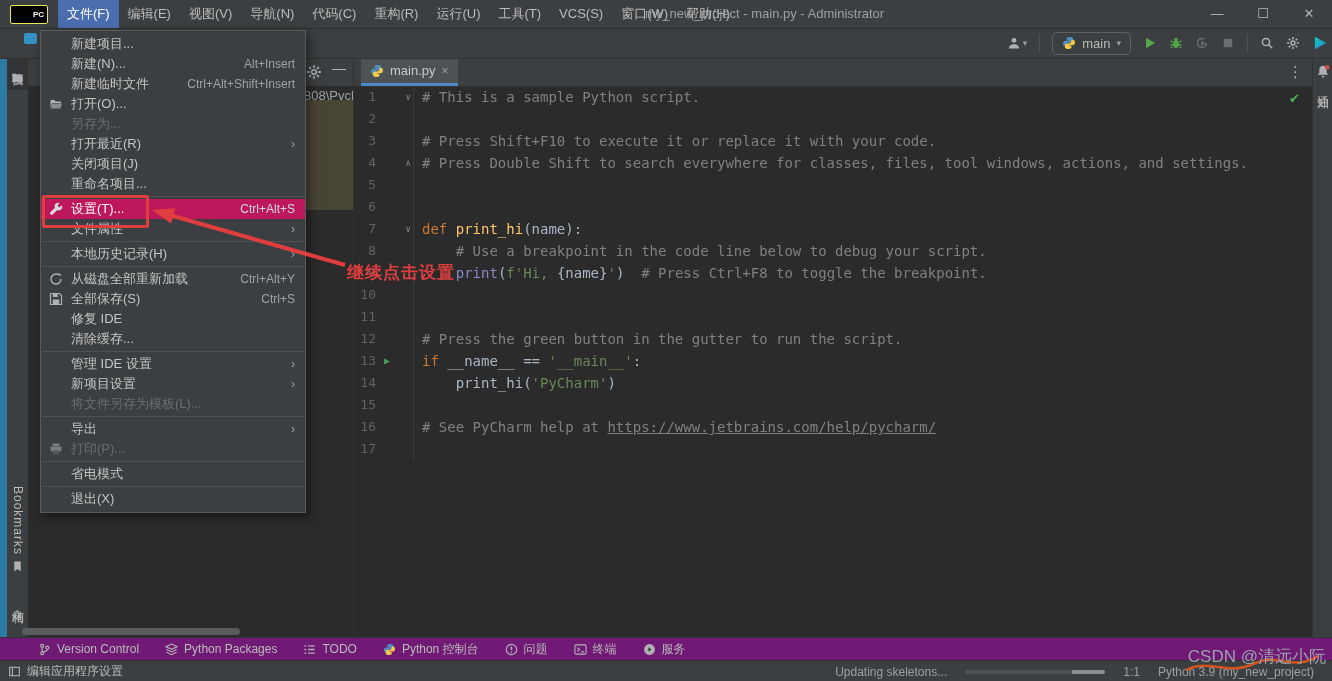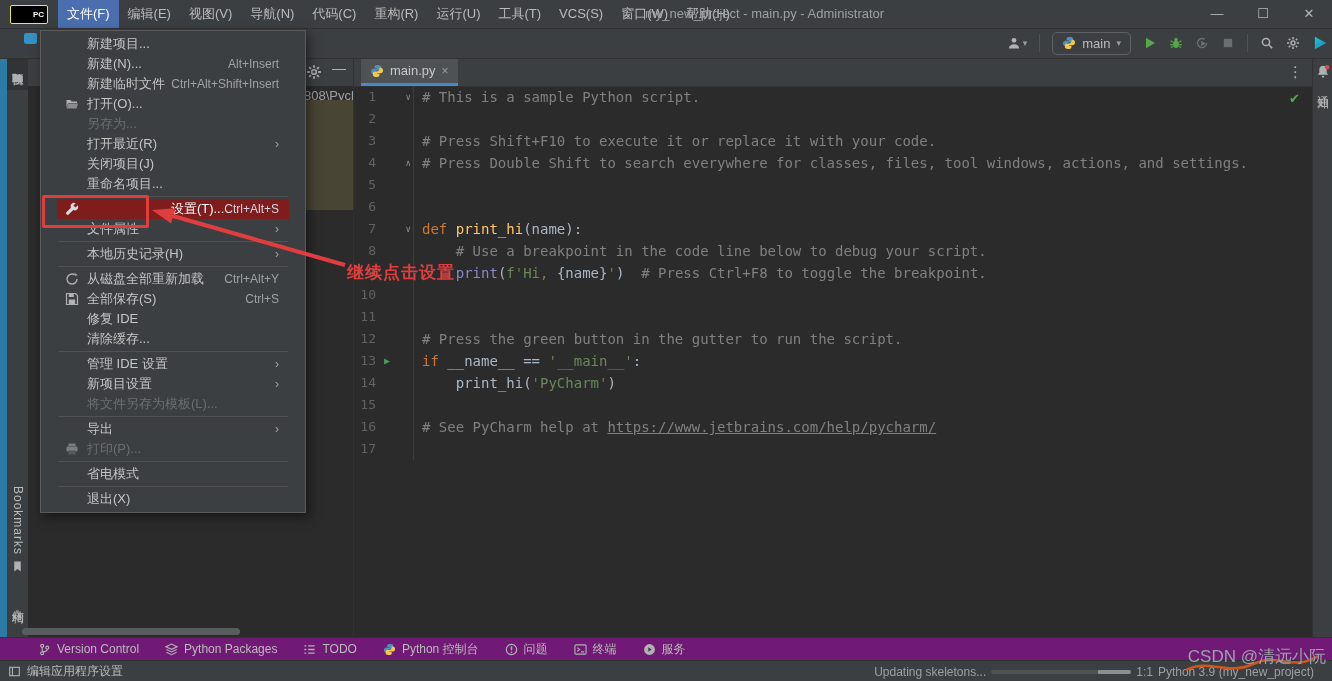--- a/index.html
+++ b/index.html
@@ -68,33 +68,33 @@
   .tok-l{color:#808080;text-decoration:underline;}
 
   
   #right-stripe{position:absolute;right:0;top:58px;width:20px;height:579px;background:#3c3f41;border-left:1px solid #323232;display:flex;flex-direction:column;align-items:center;padding-top:6px;box-sizing:border-box;gap:6px;}
 
   
   #toolwin-bar{position:absolute;left:0;top:637px;width:1332px;height:23px;background:#701a75;border-top:1px solid #323232;display:flex;align-items:center;gap:26px;padding-left:38px;box-sizing:border-box;z-index:8;}
   .twb{display:flex;align-items:center;gap:6px;font-size:12px;color:#bbbbbb;}
   #statusbar{position:absolute;left:0;top:660px;width:1332px;height:21px;background:#3c3f41;border-top:1px solid #323232;z-index:8;}
   #status-left{position:absolute;left:8px;top:0;height:21px;display:flex;align-items:center;gap:6px;font-size:12px;color:#bbbbbb;}
-  #status-right{position:absolute;right:18px;top:0;height:21px;display:flex;align-items:center;gap:5px;font-size:12px;color:#9da0a3;}
+  #status-right{position:absolute;right:18px;top:0;height:21px;display:flex;align-items:center;gap:18px;font-size:12px;color:#9da0a3;}
   #progress{width:140px;height:4px;border-radius:2px;overflow:hidden;display:flex;}
   #progress .fill{background:#505254;height:100%;}
   #progress .rest{background:#8c8f92;height:100%;flex:1;}
 
   
-  #file-menu{position:absolute;left:40px;top:30px;width:266px;background:#3c3f41;border:1px solid #5b5b5b;box-shadow:3px 4px 10px rgba(0,0,0,.5);z-index:50;padding:3px 16px;box-sizing:border-box;}
+  #file-menu{position:absolute;left:40px;top:30px;width:266px;background:#3c3f41;border:1px solid #5b5b5b;box-shadow:3px 4px 10px rgba(0,0,0,.5);z-index:50;padding:3px 0;box-sizing:border-box;}
   .mi{height:20px;display:flex;align-items:center;padding:0 10px 0 8px;font-size:13px;color:#c5c5c5;}
   .mi .mic{width:22px;flex:none;display:flex;align-items:center;}
   .mi .mil{flex:1;white-space:nowrap;}
   .mi .mis{color:#9fa2a5;font-size:12px;}
   .mi.dis .mil{color:#6b6e70;}
-  .mi.sel{background:#7f1d1d;color:#ffffff;text-align:right;}
+  .mi.sel{background:#be185d;color:#ffffff;}
   .mi.sel .mis{color:#d0d8e8;}
   .msep{height:1px;background:#515151;margin:2px 1px;}
 
   
   #red-box{position:absolute;left:42px;top:195px;width:101px;height:27px;border:3px solid #e03e3e;border-radius:2px;z-index:60;}
   #red-arrow{position:absolute;left:140px;top:200px;z-index:60;}
   #red-note{position:absolute;left:347px;top:261px;font-size:17px;font-weight:bold;color:#e03e3e;letter-spacing:1px;z-index:61;}
 
   
   #watermark{position:absolute;right:6px;top:645px;font-size:17px;color:#9aa2ab;z-index:70;}

